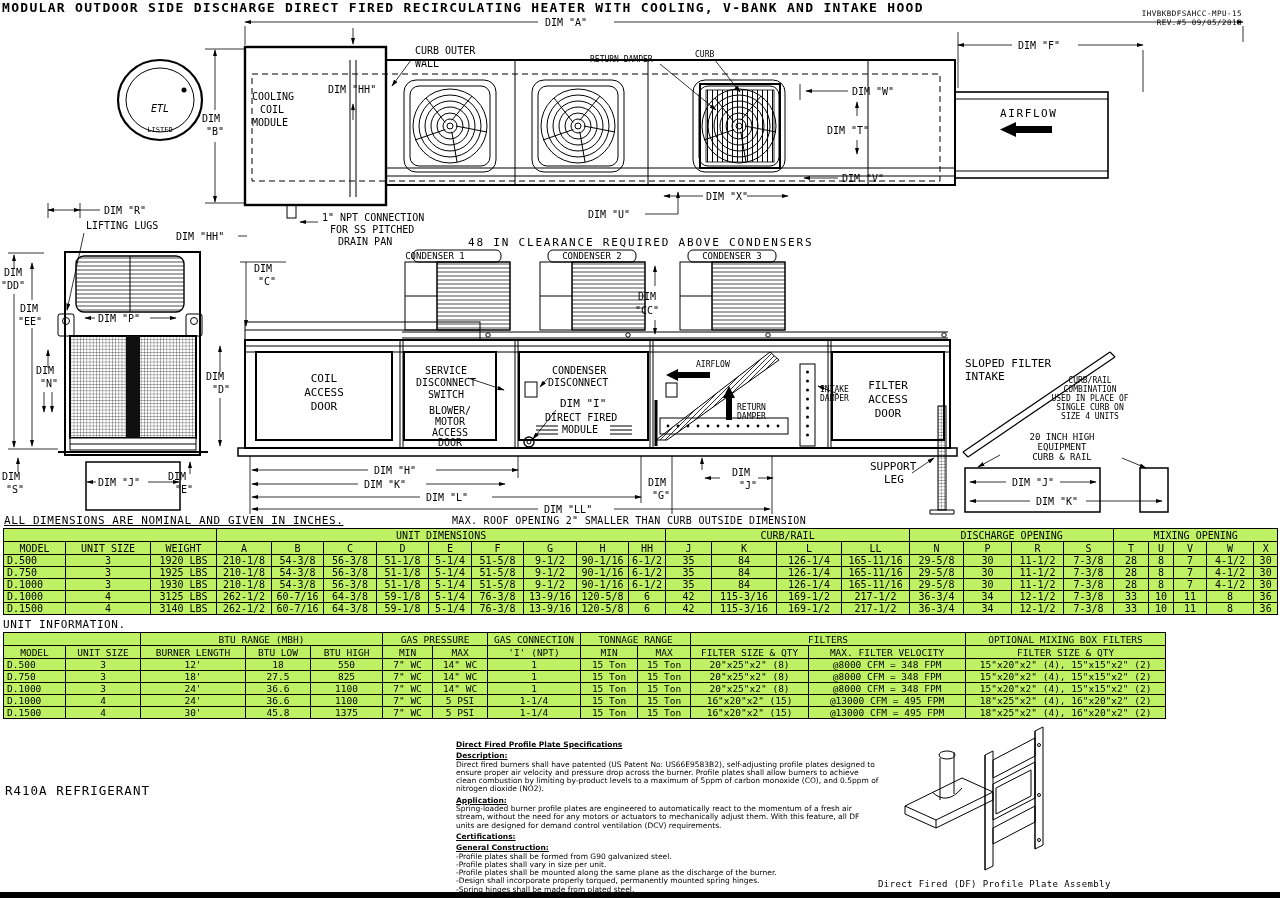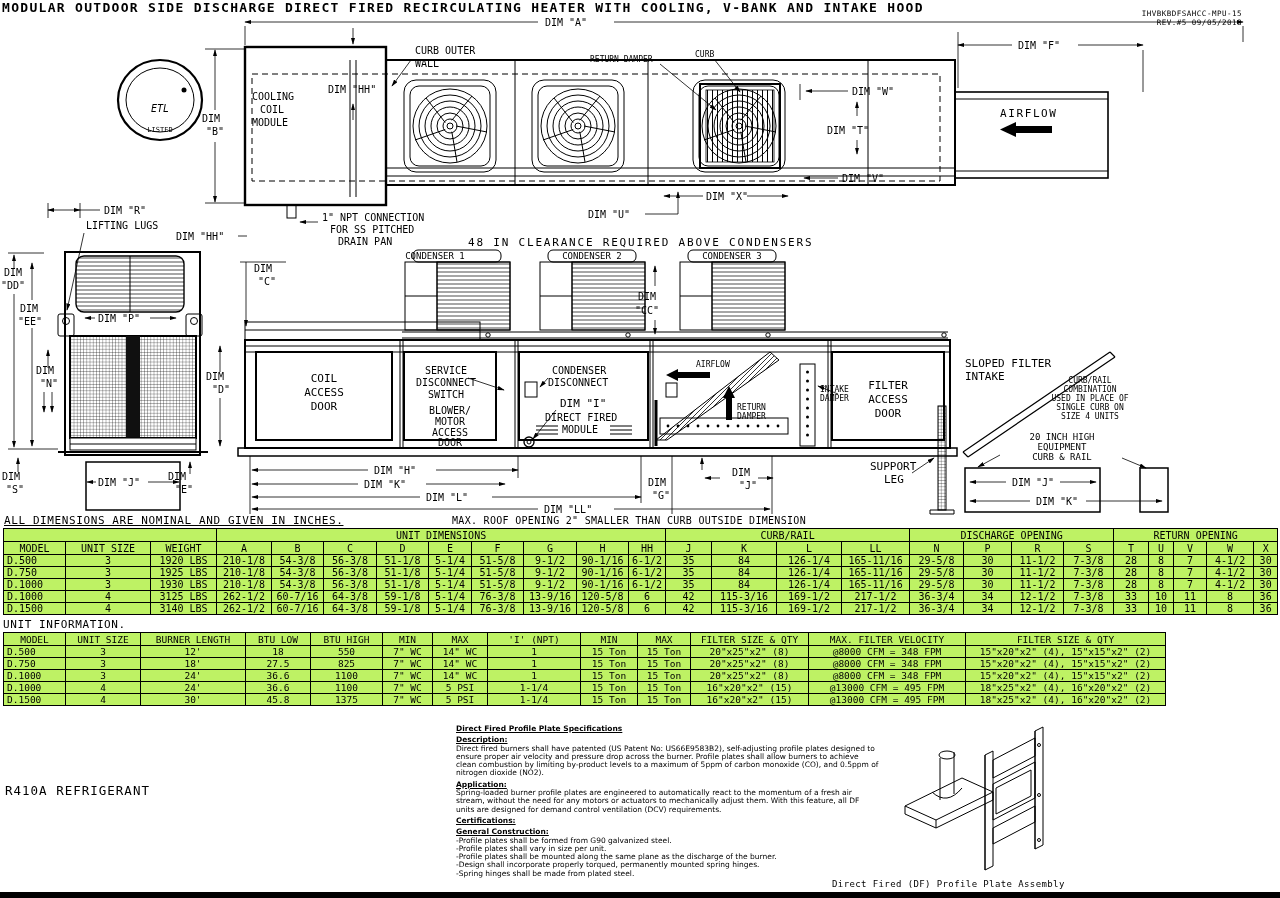--- a/index.html
+++ b/index.html
@@ -12,21 +12,21 @@
   svg.draw{position:absolute;left:0;top:0}
   svg text{fill:#000;stroke:none;font-family:"DejaVu Sans Mono",monospace;font-size:10px}
   svg .t8{font-size:8px} svg .t9{font-size:9px} svg .t11{font-size:11px}
   svg .t7{font-size:7px} svg .sp{letter-spacing:1.6px}
   .note{position:absolute;white-space:nowrap}
   #note-dims{left:4px;top:514px;font-size:11px;letter-spacing:.6px;text-decoration:underline}
   #note-info{left:3px;top:618px;font-size:11px;letter-spacing:.6px}
   #note-weight{left:2px;top:712px;font-size:11.5px;letter-spacing:1px}
   #xref{left:2px;top:763px;font-size:16px;letter-spacing:.4px;z-index:6}
   #refrig{left:5px;top:783px;font-size:12.5px;letter-spacing:1px;z-index:6}
-  #profcap{left:832px;top:879px;font-size:9px;letter-spacing:.4px}
+  #profcap{left:878px;top:879px;font-size:9px;letter-spacing:.4px}
   table{position:absolute;border-collapse:collapse;table-layout:fixed;background:#bef264;z-index:4}
   #t1{left:3px;top:528px;width:1274px}
   #t2{left:3px;top:632px;width:1162px}
   th,td{border:1px solid #000;padding:0;text-align:center;white-space:nowrap;
         overflow:hidden;font-weight:normal;font-family:"DejaVu Sans Mono",monospace}
   #t1 th{font-size:10px;height:12px} #t1 td{font-size:10px;height:11px}
   #t2 th{font-size:9.5px;height:12px} #t2 td{font-size:9.5px;height:11px}
   #t1 td:first-child,#t2 td:first-child{text-align:left;padding-left:3px}
   #spec{position:absolute;left:456px;top:725px;width:424px;z-index:5;
         font-family:"DejaVu Sans",sans-serif;font-size:7.5px;line-height:8.3px}
@@ -446,21 +446,21 @@
         <col style="width:33px">
         <col style="width:47px">
         <col style="width:24px">
     </colgroup>
     <thead>
       <tr>
         <th colspan="3"></th>
         <th colspan="9">UNIT DIMENSIONS</th>
         <th colspan="4">CURB/RAIL</th>
         <th colspan="4">DISCHARGE OPENING</th>
-        <th colspan="5">RETURN OPENING</th>
+        <th colspan="5">MIXING OPENING</th>
       </tr>
       <tr>
         <th>MODEL</th>
         <th>UNIT SIZE</th>
         <th>WEIGHT</th>
         <th>A</th>
         <th>B</th>
         <th>C</th>
         <th>D</th>
         <th>E</th>
@@ -633,20 +633,29 @@
         <col style="width:55px">
         <col style="width:93px">
       <col style="width:57px">
         <col style="width:53px">
         <col style="width:118px">
         <col style="width:157px">
         <col style="width:200px">
     </colgroup>
     <thead>
       <tr>
+        <th colspan="2"></th>
+        <th colspan="3">BTU RANGE (MBH)</th>
+        <th colspan="2">GAS PRESSURE</th>
+        <th>GAS CONNECTION</th>
+        <th colspan="2">TONNAGE RANGE</th>
+        <th colspan="2">FILTERS</th>
+        <th>OPTIONAL MIXING BOX FILTERS</th>
+      </tr>
+      <tr>
         <th>MODEL</th>
         <th>UNIT SIZE</th>
         <th>BURNER LENGTH</th>
         <th>BTU LOW</th>
         <th>BTU HIGH</th>
         <th>MIN</th>
         <th>MAX</th>
         <th>'I' (NPT)</th>
         <th>MIN</th>
         <th>MAX</th>
@@ -728,21 +737,21 @@
           <td>15 Ton</td>
           <td>15 Ton</td>
           <td>16"x20"x2" (15)</td>
           <td>@13000 CFM = 495 FPM</td>
           <td>18"x25"x2" (4), 16"x20"x2" (2)</td>
         </tr>
       </tbody>
   </table>
 
   <div id="spec">
-    <div class="sh" style="margin-top:0">Direct Fired Profile Plate Specifications</div>
+    <div class="sh" style="margin-top:16px">Direct Fired Profile Plate Specifications</div>
     <div class="sh">Description:</div>
     <p>Direct fired burners shall have patented (US Patent No: US66E9583B2), self-adjusting profile plates designed to ensure proper air velocity and pressure drop across the burner. Profile plates shall allow burners to achieve clean combustion by limiting by-product levels to a maximum of 5ppm of carbon monoxide (CO), and 0.5ppm of nitrogen dioxide (NO2).</p>
     <div class="sh">Application:</div>
     <p>Spring-loaded burner profile plates are engineered to automatically react to the momentum of a fresh air stream, without the need for any motors or actuators to mechanically adjust them. With this feature, all DF units are designed for demand control ventilation (DCV) requirements.</p>
     <div class="sh">Certifications:</div>
     <div class="sh">General Construction:</div>
     <div>-Profile plates shall be formed from G90 galvanized steel.</div>
     <div>-Profile plates shall vary in size per unit.</div>
     <div>-Profile plates shall be mounted along the same plane as the discharge of the burner.</div>
     <div>-Design shall incorporate properly torqued, permanently mounted spring hinges.</div>

